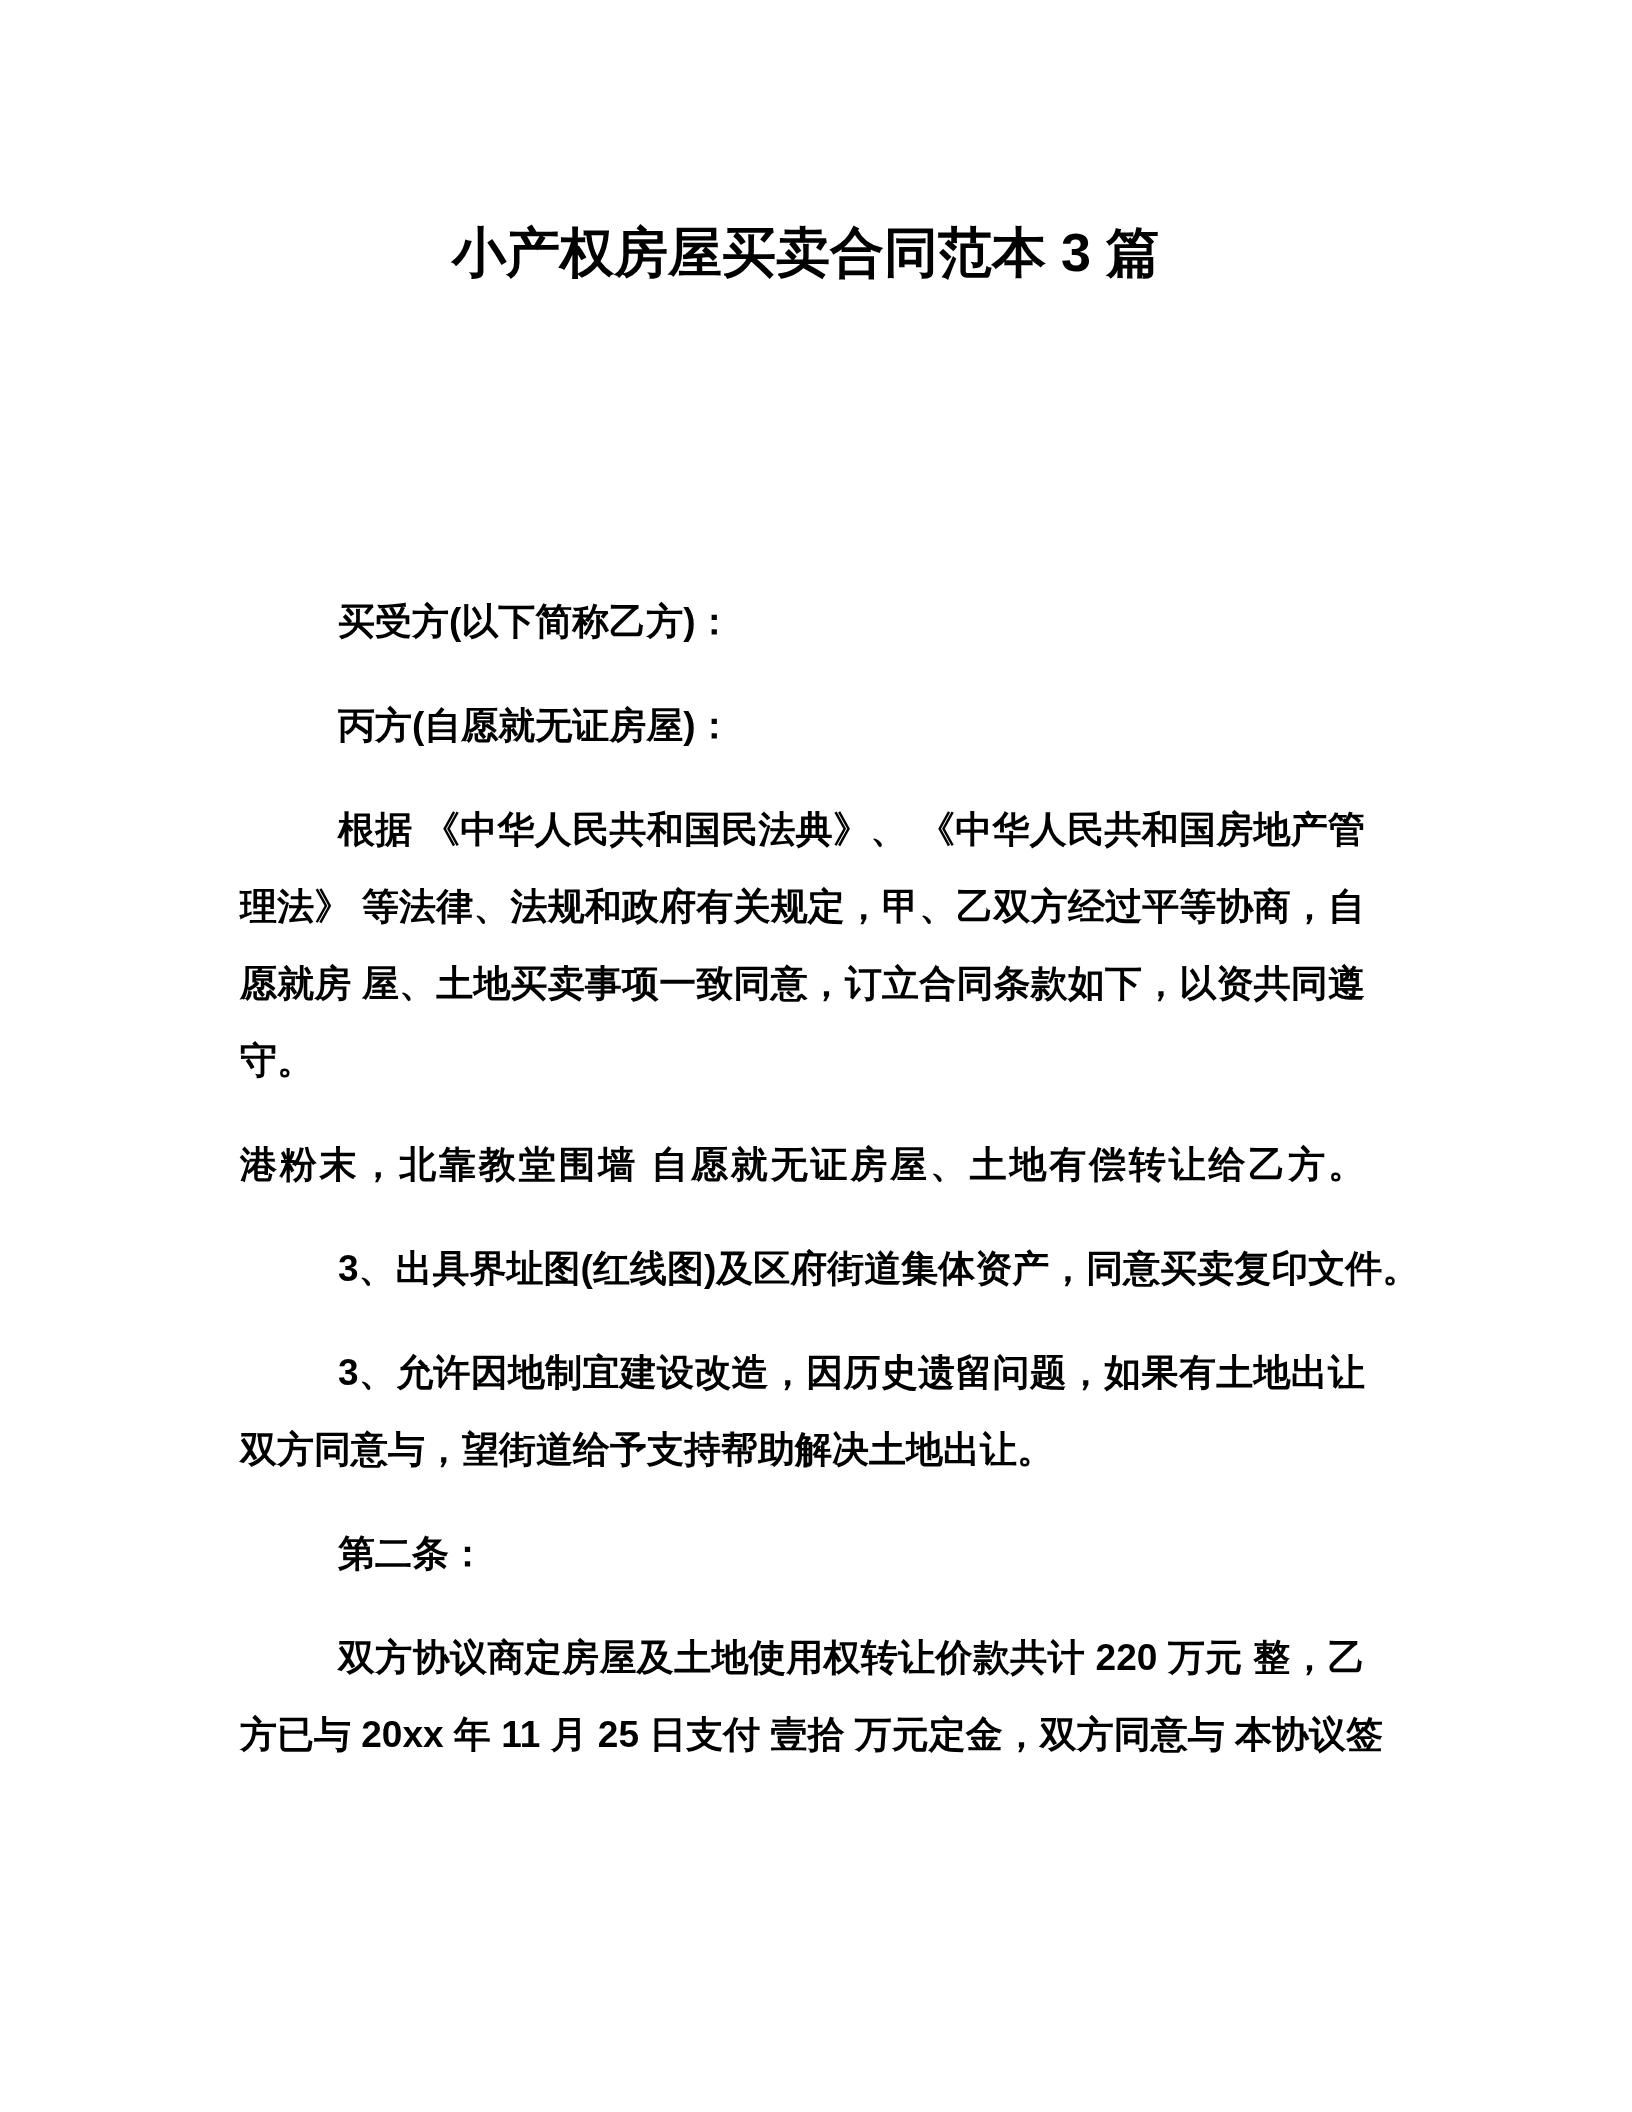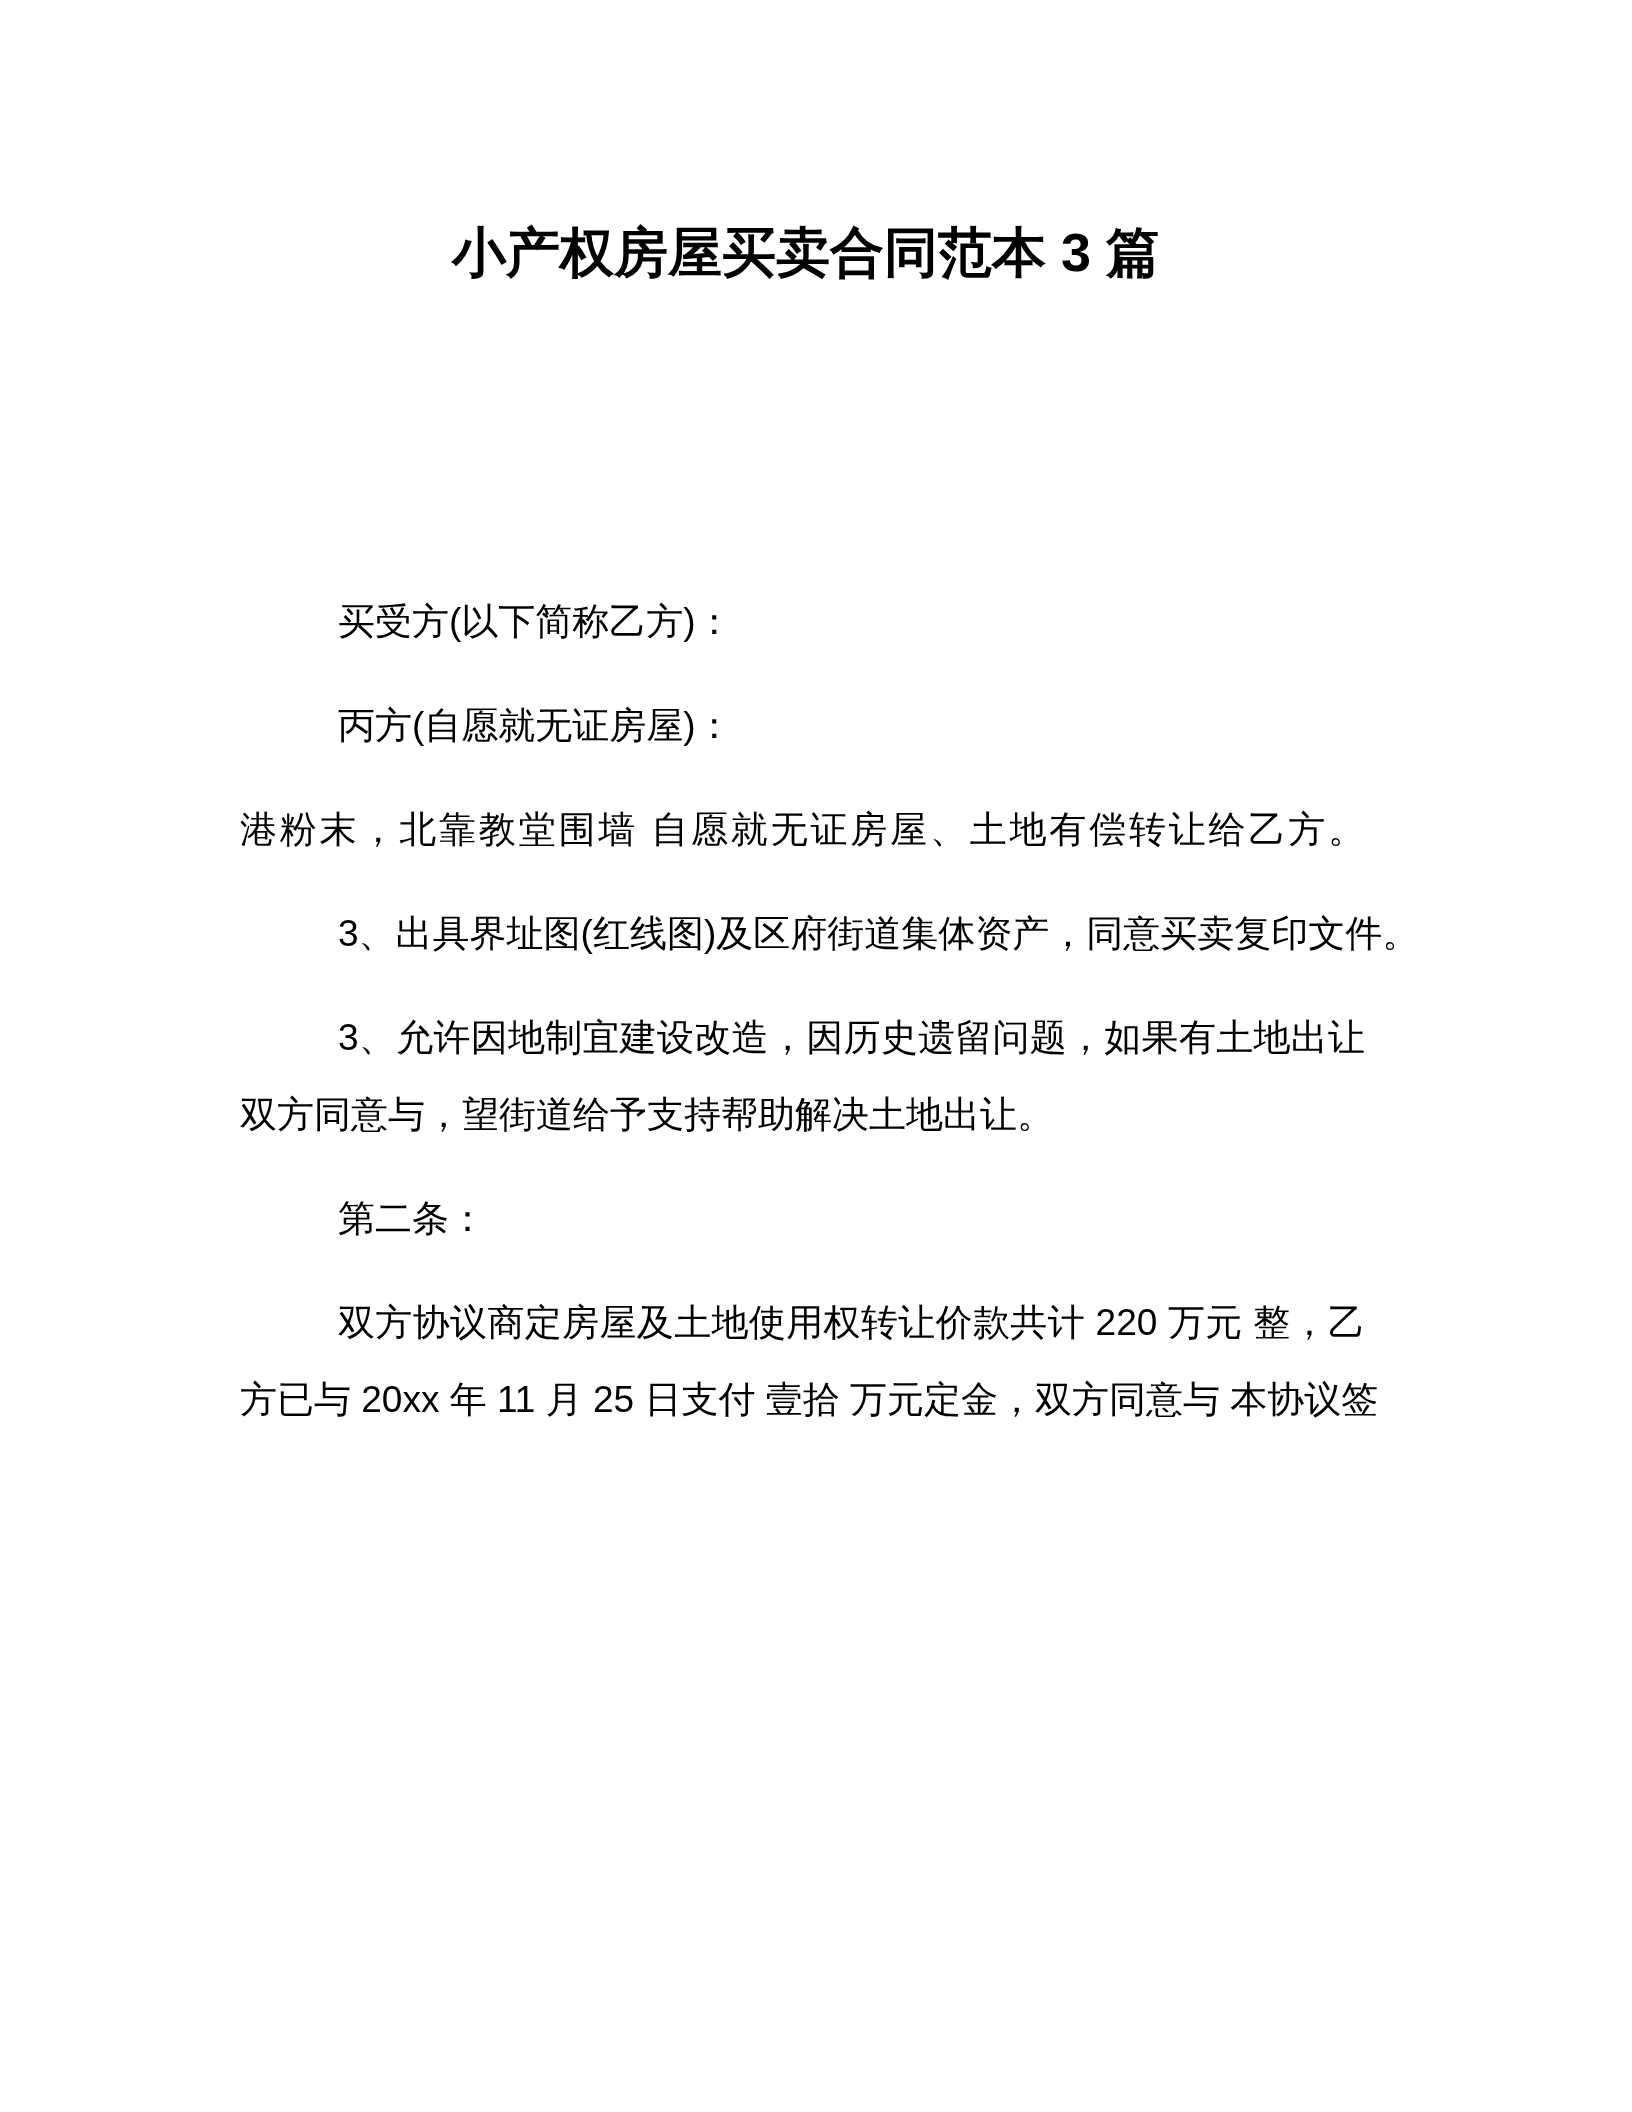--- a/index.html
+++ b/index.html
@@ -27,21 +27,21 @@
     font-size: 54px;
     font-weight: bold;
     line-height: 77px;
     color: #000000;
   }
   .content {
     padding-top: 292px;
     margin-left: 240px;
     width: 1125px;
     font-size: 37px;
-    font-weight: normal;
+    font-weight: bold;
   }
   .para {
     margin: 0 0 27px 0;
     padding: 0;
   }
   .line {
     height: 77px;
     line-height: 77px;
     white-space: nowrap;
     text-align: left;
@@ -60,20 +60,26 @@
 <div class="page">
   <h1 class="doc-title">小产权房屋买卖合同范本 3 篇</h1>
   <div class="content">
       <div class="para">
         <div class="line indent">买受方(以下简称乙方)：</div>
       </div>
       <div class="para">
         <div class="line indent">丙方(自愿就无证房屋)：</div>
       </div>
       <div class="para">
+        <div class="line indent justify">根据 《中华人民共和国民法典》、 《中华人民共和国房地产管</div>
+        <div class="line justify">理法》 等法律、法规和政府有关规定，甲、乙双方经过平等协商，自</div>
+        <div class="line justify">愿就房 屋、土地买卖事项一致同意，订立合同条款如下，以资共同遵</div>
+        <div class="line">守。</div>
+      </div>
+      <div class="para">
         <div class="line justify">港粉末，北靠教堂围墙 自愿就无证房屋、土地有偿转让给乙方。</div>
       </div>
       <div class="para">
         <div class="line indent">3、出具界址图(红线图)及区府街道集体资产，同意买卖复印文件。</div>
       </div>
       <div class="para">
         <div class="line indent justify">3、允许因地制宜建设改造，因历史遗留问题，如果有土地出让</div>
         <div class="line">双方同意与，望街道给予支持帮助解决土地出让。</div>
       </div>
       <div class="para">

